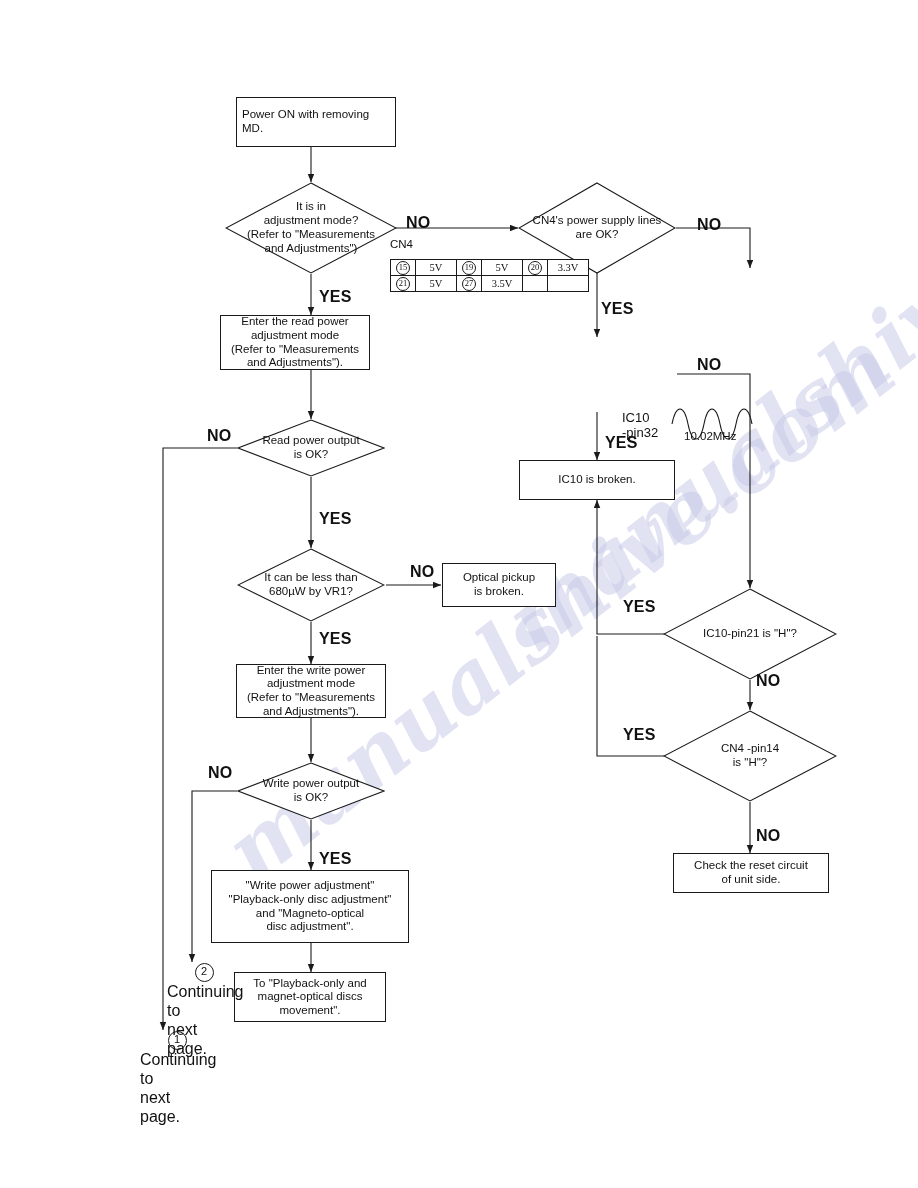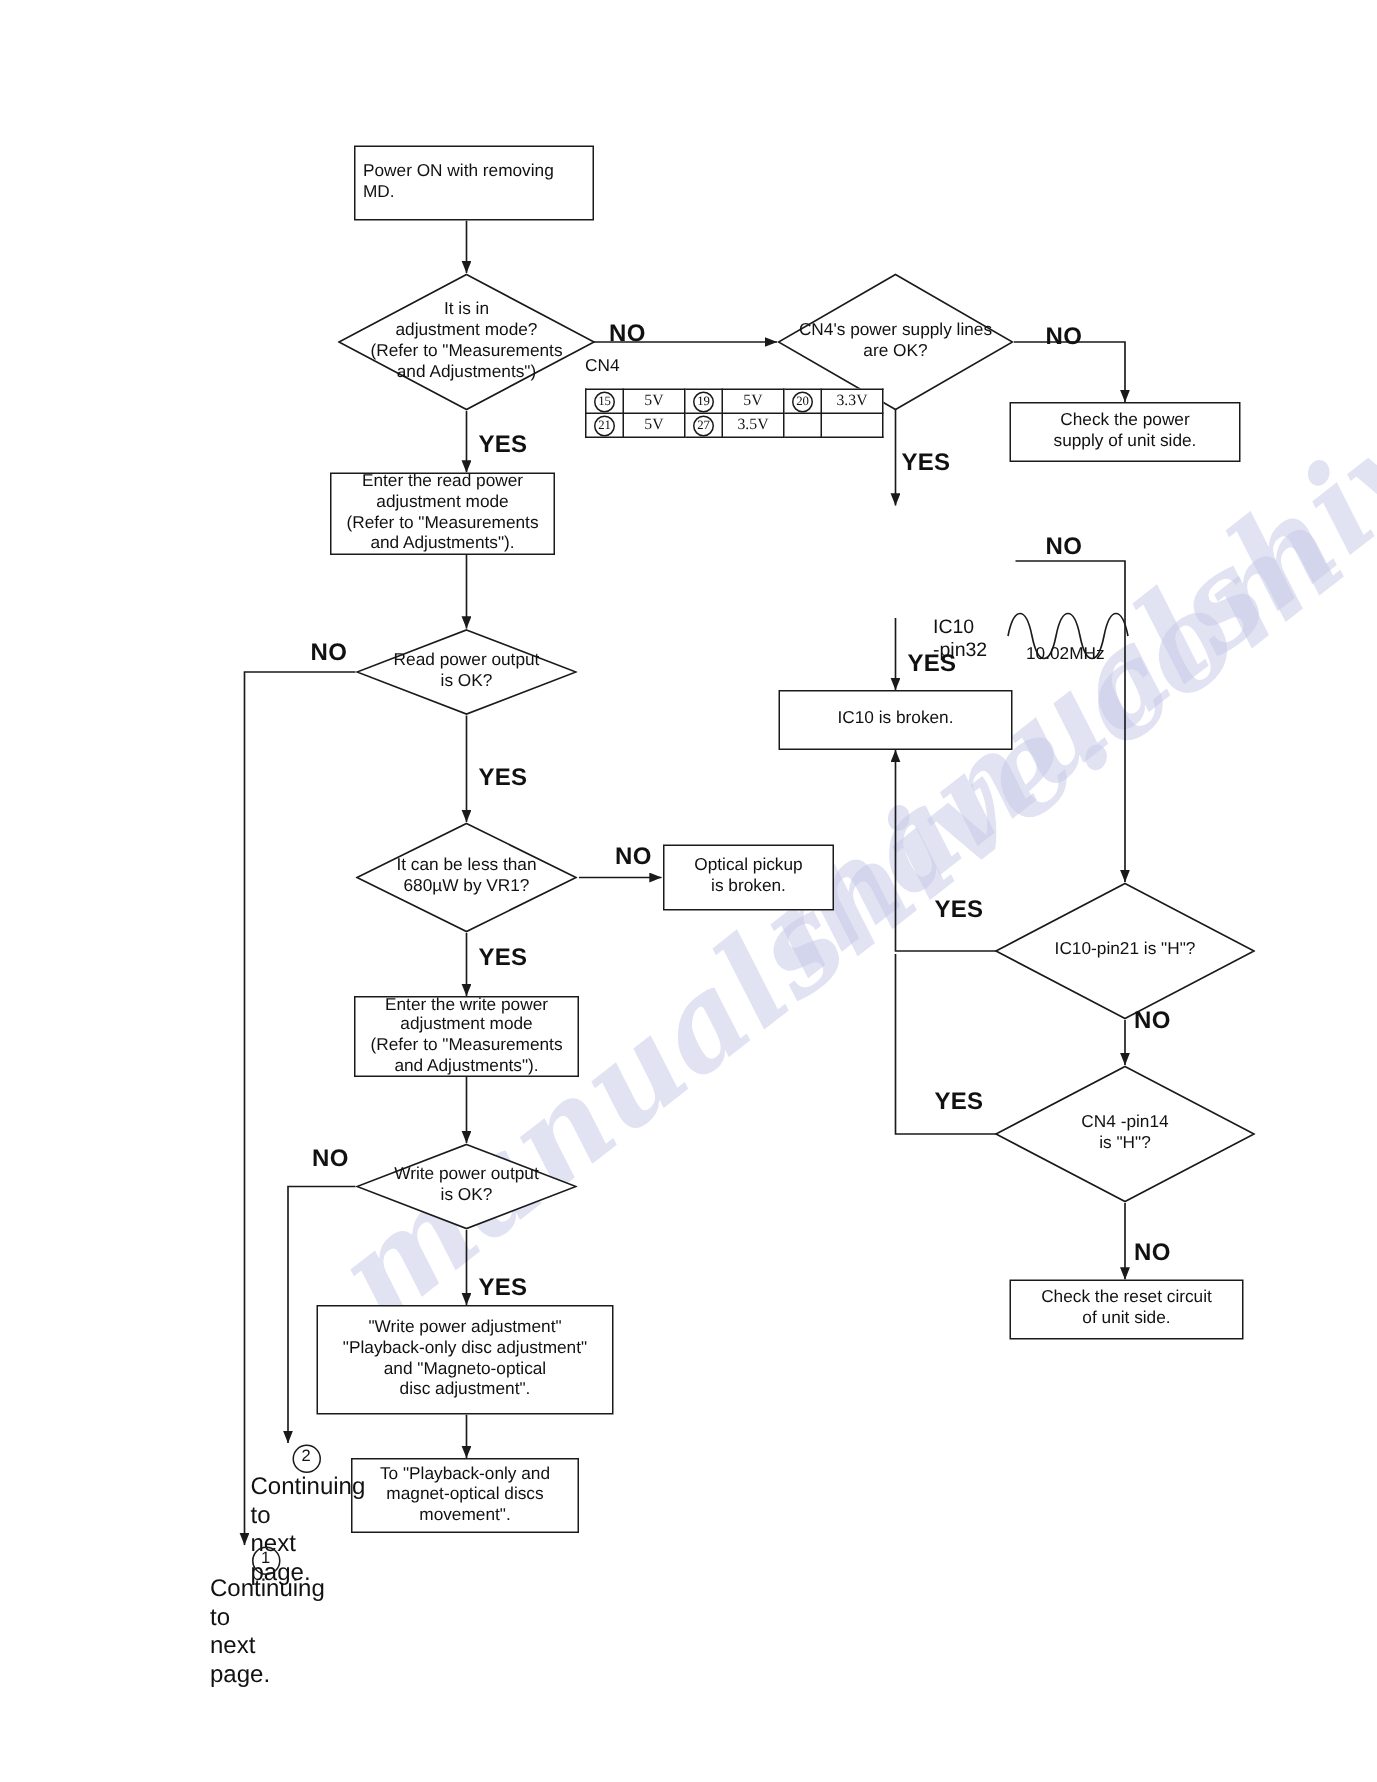--- a/index.html
+++ b/index.html
@@ -243,26 +243,20 @@
       <polygon points="79,1 157,46 79,91 1,46" fill="#ffffff" stroke="#1a1a1a" stroke-width="1.1"></polygon>
     </svg>
     <div class="dlabel">
       <span style="width:98%;">
         <div>CN4's power supply lines</div>
         <div>are OK?</div>
       </span>
     </div>
   </div>
 
-  <div class="node box" style="left:673px;top:268px;width:154px;height:40px;">
-    <div class="inner">
-      <div>Check the power</div>
-      <div>supply of unit side.</div>
-    </div>
-  </div>
 
 
   <div class="node box" style="left:519px;top:460px;width:156px;height:40px;">
     <div class="inner">IC10 is broken.</div>
   </div>
 
   <div class="node diamond" style="left:663px;top:588px;width:174px;height:92px;">
     <svg class="dshape" viewBox="0 0 174 92" preserveAspectRatio="none">
       <polygon points="87,1 173,46 87,91 1,46" fill="#ffffff" stroke="#1a1a1a" stroke-width="1.1"></polygon>
     </svg>

